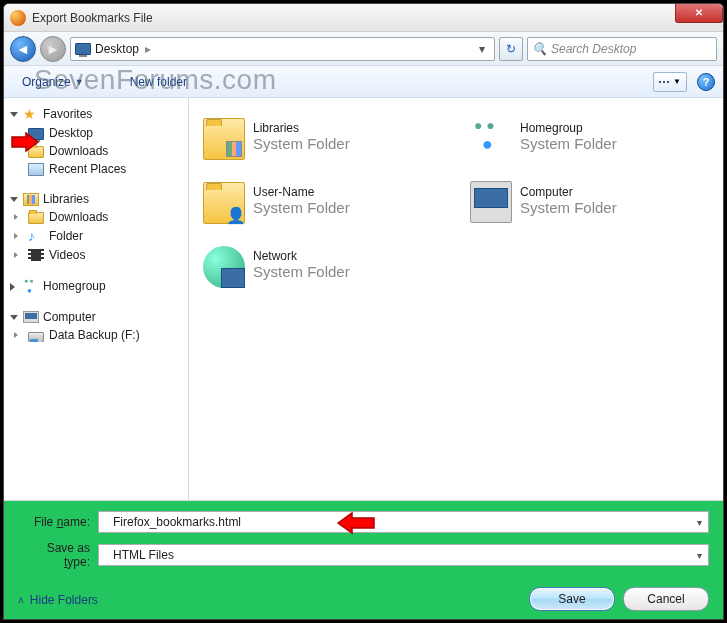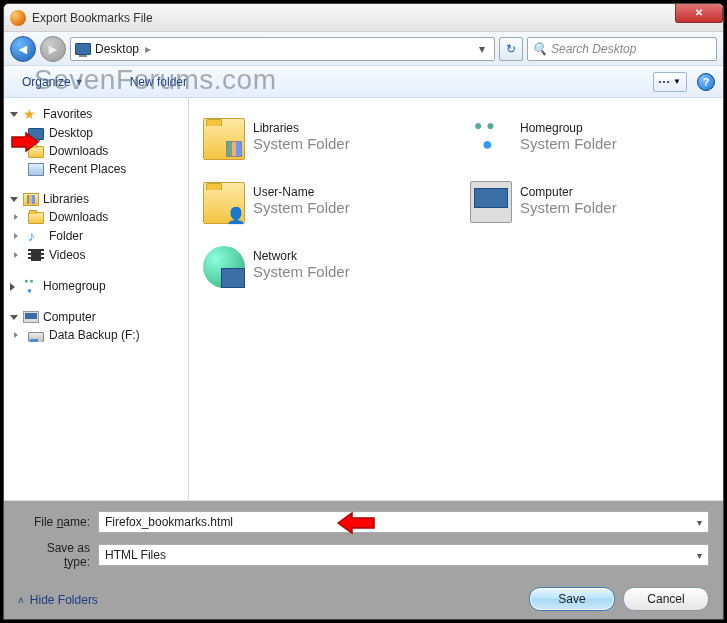--- a/index.html
+++ b/index.html
@@ -74,25 +74,25 @@
 .big-comp { background:#ddd; border:1px solid #999; height:32px; margin-top:4px; border-radius:2px; }
 .big-comp::after { content:""; position:absolute; top:6px; left:3px; right:3px; height:18px; background:#3a6ea5; border:1px solid #1a4e85; }
 .big-net { background:radial-gradient(circle at 30% 30%,#8fd,#3a7); border-radius:50%; width:30px; height:30px; margin-top:6px; }
 .big-net::after { content:""; position:absolute; bottom:0; right:0; width:22px; height:18px; background:#3a6ea5; border:1px solid #1a4e85; }
 .item-txt .name { color:#222; }
 .item-txt .sub { color:#888; font-size:15px; }
 .watermark { position:absolute; top:-2px; left:30px; font-size:28px; font-weight:normal; color:rgba(100,110,120,.55); font-family:Verdana,sans-serif; pointer-events:none; letter-spacing:.5px; }
 .red-arrow { position:absolute; pointer-events:none; }
 .red-arrow.left { left:6px; top:128px; }
 .red-arrow svg { display:block; }
-.bottom { border-top:1px solid #ddd; background:#a3a3a3; padding:10px 14px 8px; }
+.bottom { border-top:1px solid #ddd; background:#22c55e; padding:10px 14px 8px; }
 .field-row { display:flex; align-items:center; margin-bottom:8px; position:relative; }
 .field-row label { width:80px; text-align:right; padding-right:8px; color:#222; }
 .field-row label u { text-decoration:underline; }
-.combo { flex:1; height:22px; background:#fff; border:1px solid #abadb3; padding:2px 20px 2px 6px; position:relative; color:#222; display:flex; align-items:center; }
+.combo { flex:1; height:22px; background:#fff; border:1px solid #abadb3; padding:2px 20px 2px 14px; position:relative; color:#222; display:flex; align-items:center; }
 .combo::after { content:"▾"; position:absolute; right:6px; color:#555; font-size:10px; }
 .red-arrow.field { left:318px; top:0; }
 .btn-row { display:flex; justify-content:flex-end; gap:8px; margin-top:18px; align-items:center; }
 .btn { min-width:86px; height:24px; border:1px solid #8a98a8; background:linear-gradient(#fefefe,#e6e6e6); border-radius:11px; padding:0 14px; color:#222; display:flex; align-items:center; justify-content:center; }
 .btn.primary { border:1px solid #3c7fb1; background:linear-gradient(#eaf6fd,#bee6fd 45%,#a7d9f5 50%,#cfe9f9); box-shadow: inset 0 0 0 1px #fff; }
 .hide-folders { position:absolute; left:14px; bottom:12px; display:flex; align-items:center; gap:6px; color:#1a3c82; }
 .hide-folders .chev { font-size:10px; }
 </style>
 </head>
 <body>

